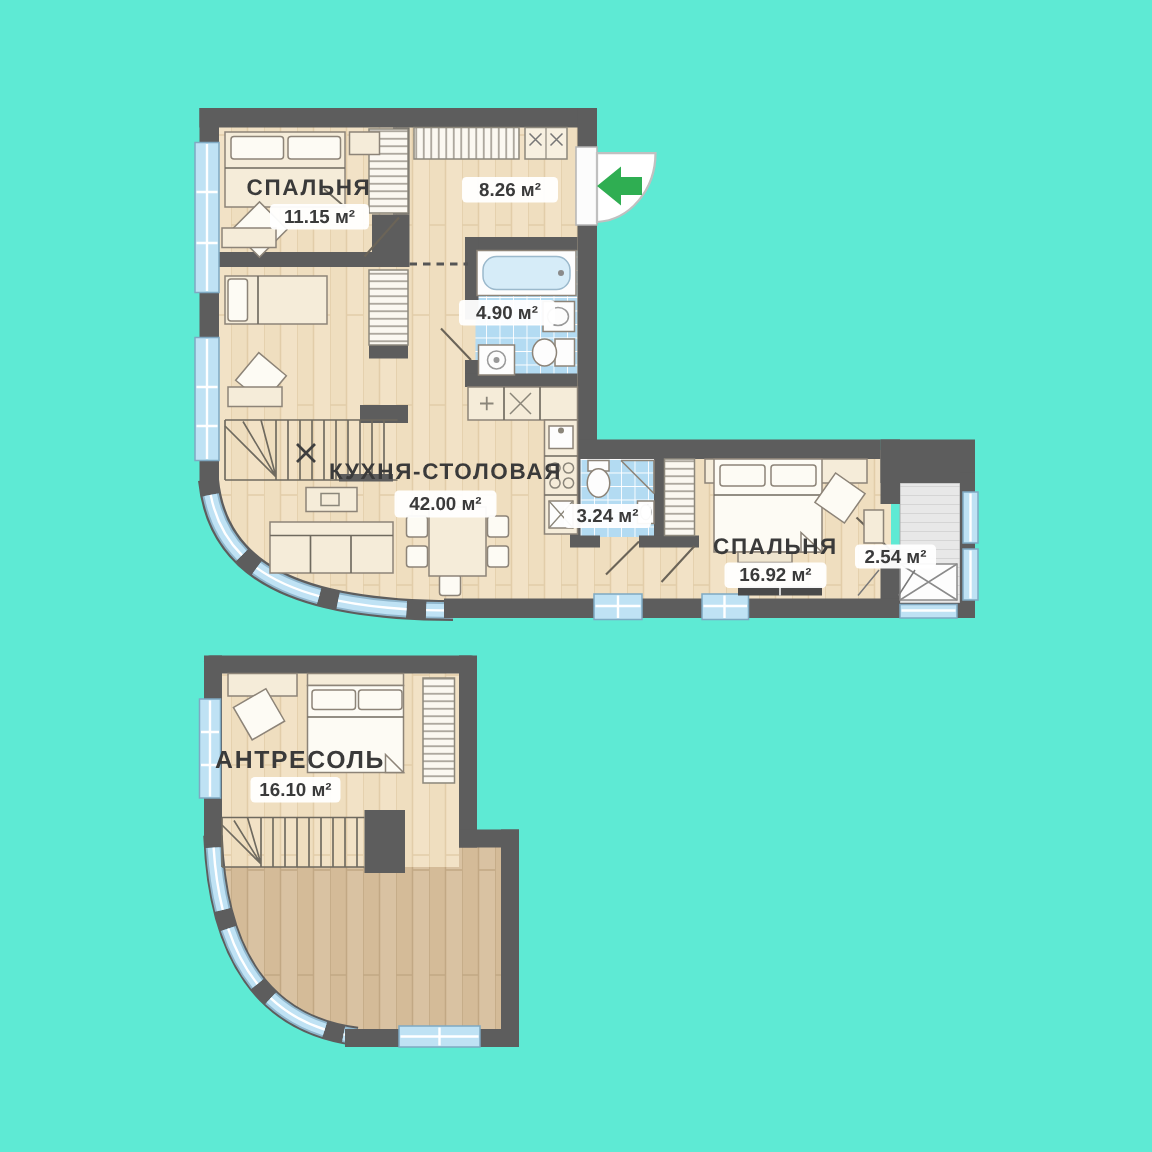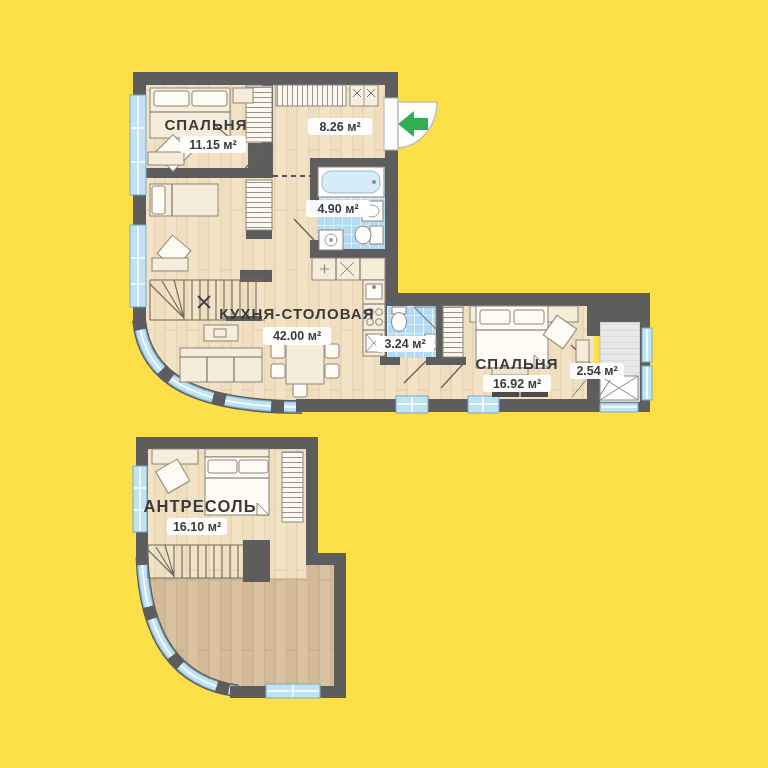--- a/index.html
+++ b/index.html
@@ -1,16 +1,16 @@
 <!DOCTYPE html>
 <html><head>
 <meta charset="utf-8">
 <style>
   html,body{margin:0;padding:0;background:#ffffff;}
-  .canvas{position:relative;width:768px;height:768px;background:#fde047;overflow:hidden;
+  .canvas{position:relative;width:768px;height:768px;background:#5eead4;overflow:hidden;
           font-family:"Liberation Sans", sans-serif;}
   svg{display:block;}
   .room-name{font-family:"Liberation Sans",sans-serif;font-weight:bold;fill:#3a3a3a;letter-spacing:1.1px;}
   .fs15{font-size:15px;} .fs16{font-size:16.5px;}
   .area-text{font-family:"Liberation Sans",sans-serif;font-weight:bold;font-size:12.5px;fill:#3a3a3a;}
   .badge{fill:#ffffff;opacity:0.95;}
   .furn{fill:#f5ecd9;stroke:#8d8478;stroke-width:1;}
   .furnw{fill:#fdfbf4;stroke:#8d8478;stroke-width:1;}
   .fix{fill:#fdfdfd;stroke:#8d8478;stroke-width:1;}
   .thinline{stroke:#6f6a5f;stroke-width:1.1;fill:none;}

